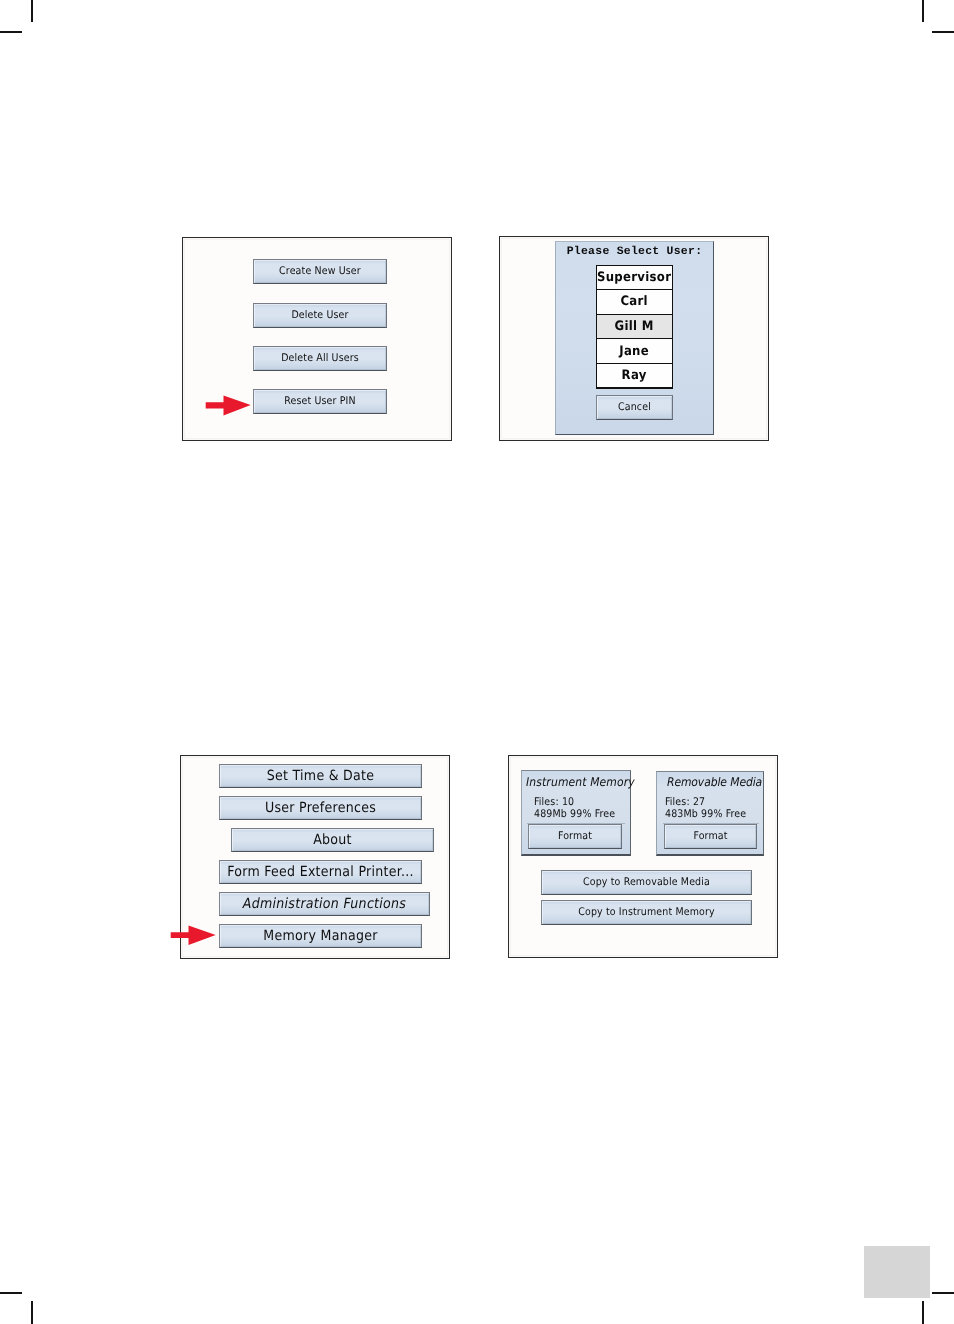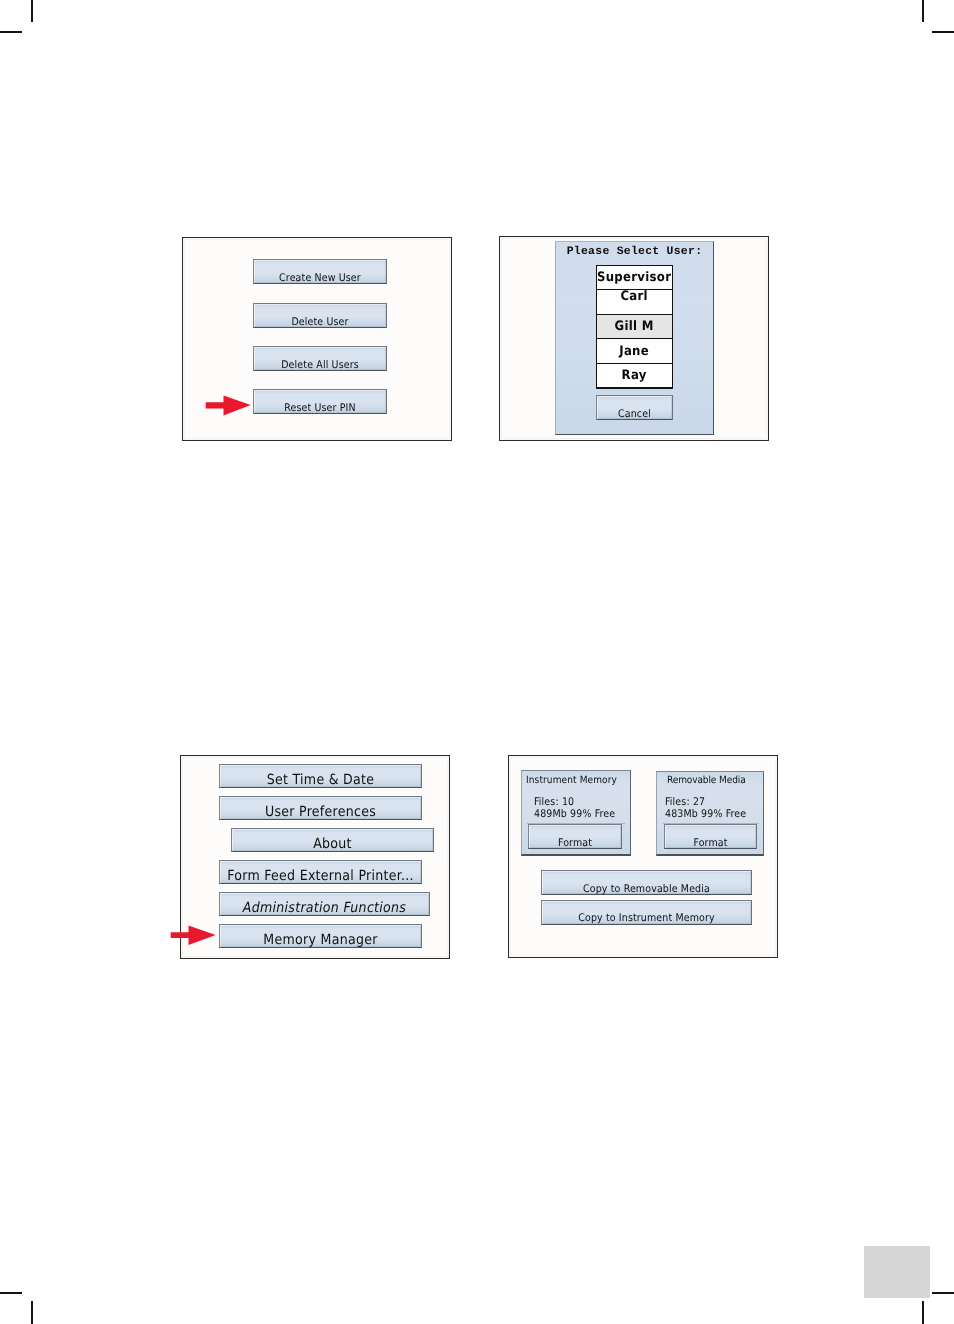--- a/index.html
+++ b/index.html
@@ -18,21 +18,21 @@
 
   
   .btn{
     position:absolute;box-sizing:border-box;
     background:linear-gradient(180deg,#c8d5e6 0%,#d9e3f0 18%,#dae4f0 52%,#d0dcea 76%,#c1d0e1 100%);
     border-top:1.2px solid #767d86;
     border-left:1.2px solid #7c848d;
     border-right:1.2px solid #6a727b;
     border-bottom:1.6px solid #4b525a;
     box-shadow:inset 1px 1px 0 rgba(255,255,255,.5), inset -1px -1px 0 rgba(150,162,178,.35);
-    display:flex;align-items:flex-end;justify-content:center;
+    display:flex;align-items:center;justify-content:center;
     white-space:nowrap;
   }
   .lcd{
     font-family:"DejaVu Sans Condensed","DejaVu Sans", sans-serif;
     font-size:10.5px;
     letter-spacing:0.15px;
     color:#0f0f0f;
     white-space:nowrap;
     line-height:1;
   }
@@ -40,21 +40,21 @@
     font-family:"DejaVu Sans Condensed","DejaVu Sans", sans-serif;
     font-weight:bold;
     font-size:13px;
     letter-spacing:0.3px;
     color:#0b0b0b;
     white-space:nowrap;
     line-height:1;
   }
   .arrow{position:absolute;}
   #fig3 .lcd{font-size:14px;letter-spacing:0.28px;}
-  .lcd[data-name="card-title"]{font-size:10px;letter-spacing:0.12px;}
+  .lcd[data-name="card-title"]{font-size:12px;letter-spacing:0.12px;font-style:italic;}
   #fig2 .lcdb[data-name="dialog-title"]{font-size:11.4px;font-family:Liberation Mono, monospace;}
   .card{
     position:absolute;box-sizing:border-box;
     background:linear-gradient(180deg,#cbd9e9 0%,#d7e1ee 18%,#d5dfec 58%,#c9d7e7 100%);
     border-top:1.3px solid #7d858e;
     border-left:1.1px solid #98a2ac;
     border-right:1.4px solid #5c646c;
     border-bottom:2px solid #495058;
   }
 </style>
@@ -92,21 +92,21 @@
 </svg>
 
 <div class="shot" id="fig2" data-name="figure-select-user-dialog" style="left:499px;top:236px;width:270px;height:205px;">
   <div class="face" data-name="screen-face"></div>
   <div data-name="dialog-panel" style="position:absolute;left:55px;top:4px;width:159px;height:194px;box-sizing:border-box;background:linear-gradient(180deg,#cfdcec 0%,#d2deee 30%,#cfdcec 65%,#c9d7e8 100%);border-top:1px solid #a9b6c4;border-left:1px solid #9fadbc;border-right:1.4px solid #4b5663;border-bottom:1.6px solid #49545f;">
     <div class="lcdb" data-name="dialog-title" style="position:absolute;left:0;top:5px;width:100%;text-align:center;">Please Select User:</div>
     <div data-name="user-list" style="position:absolute;left:40px;top:23px;width:77px;height:124px;background:#fefefe;border:1.4px solid #111;box-sizing:border-box;">
       <div class="lcdb" data-name="user-list-item-supervisor" style="position:absolute;left:-1.4px;top:-1.4px;width:77px;height:25.4px;box-sizing:border-box;border:1.4px solid #111;display:flex;align-items:center;justify-content:center;background:#fefefe;">
           <span data-name="user-name">Supervisor</span>
         </div>
-      <div class="lcdb" data-name="user-list-item-carl" style="position:absolute;left:-1.4px;top:23.2px;width:77px;height:25.4px;box-sizing:border-box;border:1.4px solid #111;display:flex;justify-content:center;background:#fefefe;">
+      <div class="lcdb" data-name="user-list-item-carl" style="position:absolute;left:-1.4px;top:23.2px;width:77px;height:25.4px;box-sizing:border-box;border:1.4px solid #111;display:flex;align-items:center;justify-content:center;background:#fefefe;">
           <span data-name="user-name">Carl</span>
         </div>
       <div class="lcdb" data-name="user-list-item-gill-m" style="position:absolute;left:-1.4px;top:47.8px;width:77px;height:25.4px;box-sizing:border-box;border:1.4px solid #111;display:flex;align-items:center;justify-content:center;background:#e5e5e5;">
           <span data-name="user-name">Gill M</span>
         </div>
       <div class="lcdb" data-name="user-list-item-jane" style="position:absolute;left:-1.4px;top:72.4px;width:77px;height:25.4px;box-sizing:border-box;border:1.4px solid #111;display:flex;align-items:center;justify-content:center;background:#fefefe;">
           <span data-name="user-name">Jane</span>
         </div>
       <div class="lcdb" data-name="user-list-item-ray" style="position:absolute;left:-1.4px;top:97px;width:77px;height:25.4px;box-sizing:border-box;border:1.4px solid #111;display:flex;align-items:center;justify-content:center;background:#fefefe;">
           <span data-name="user-name">Ray</span>

